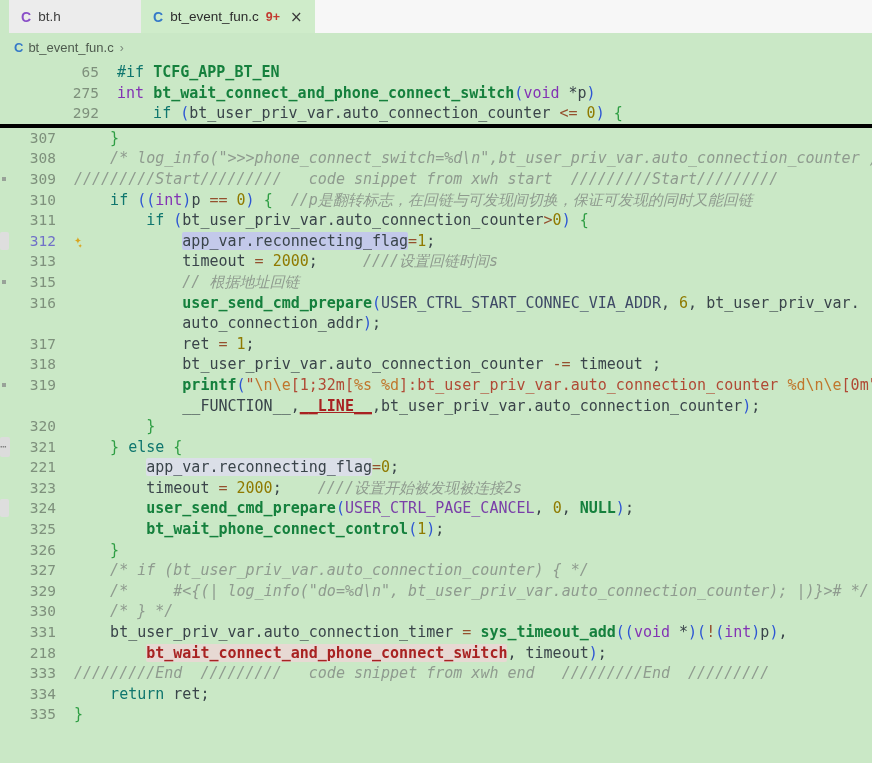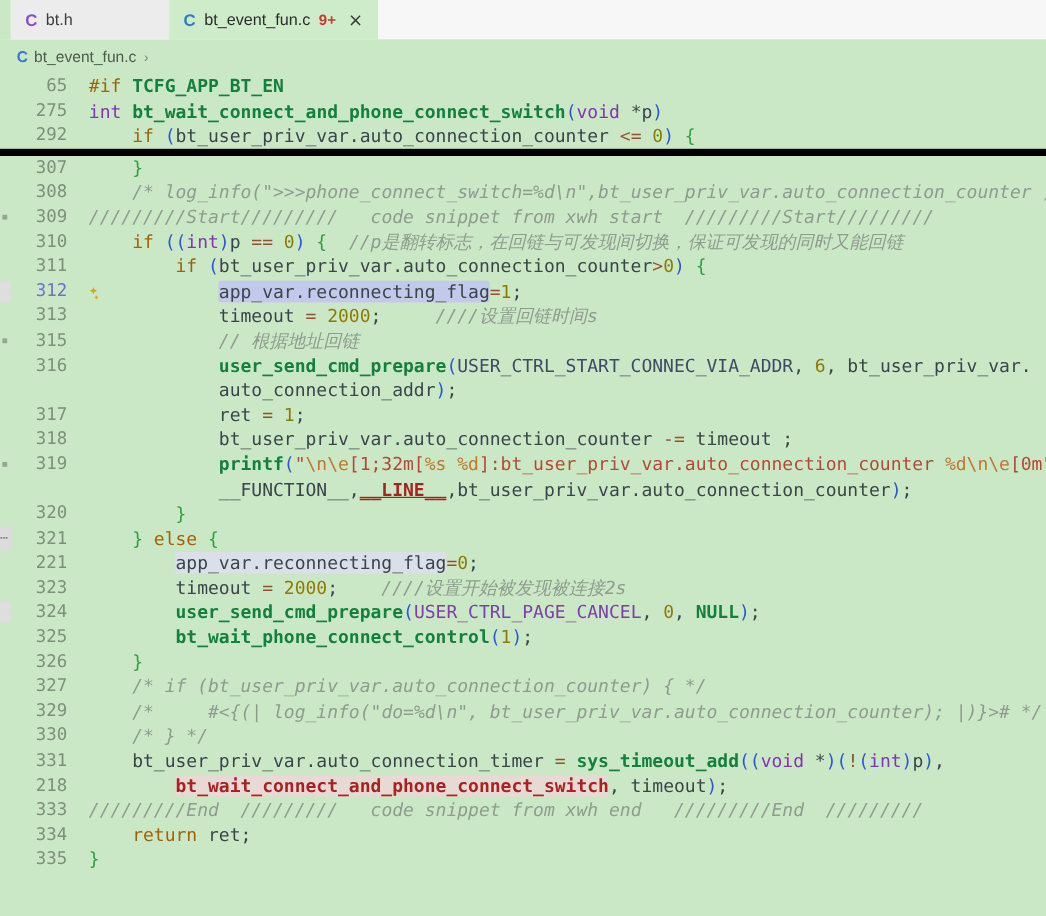--- a/index.html
+++ b/index.html
@@ -29,27 +29,27 @@
   .bc-file{display:flex;align-items:center;gap:5px;}
   .bc-symbol{display:flex;align-items:center;gap:5px;}
   
   .editor{position:relative;width:872px;background:#cae8c6;}
   .row{display:flex;height:20.6px;line-height:20.6px;font-size:15px;white-space:pre;}
   .gmargin{width:10px;position:relative;flex:none;}
   .num{width:46px;flex:none;text-align:right;color:#7e907c;font-size:14.5px;}
   .row.active .num{color:#7070c8;}
   .numgap{width:18px;flex:none;}
   .code{flex:1;position:relative;color:#3a444a;overflow:hidden;}
-  .sticky{border-bottom:6px solid #000000;}
+  .sticky{border-bottom:4px solid #000000;padding-left:43px;}
   
   .sp{display:inline-block;}
   .gl{display:inline-block;width:4ch;border-left:1px solid #b2c4b0;margin-left:-1px;}
   
   .pl{color:#3a444a;}
-  .kw{color:#a16207;}
+  .kw{color:#0f766e;}
   .ty{color:#8333b4;}
   .fn{color:#15803d;font-weight:bold;}
   .fnu{color:#a82222;font-weight:bold;text-decoration:underline;}
   .nu{color:#8f7a00;}
   .st{color:#b04a35;}
   .es{color:#c0762c;}
   .cm{color:#8f9b8f;font-style:italic;}
   .br{color:#2f9e44;}
   .pa{color:#2d55d4;}
   .op{color:#94502e;}

